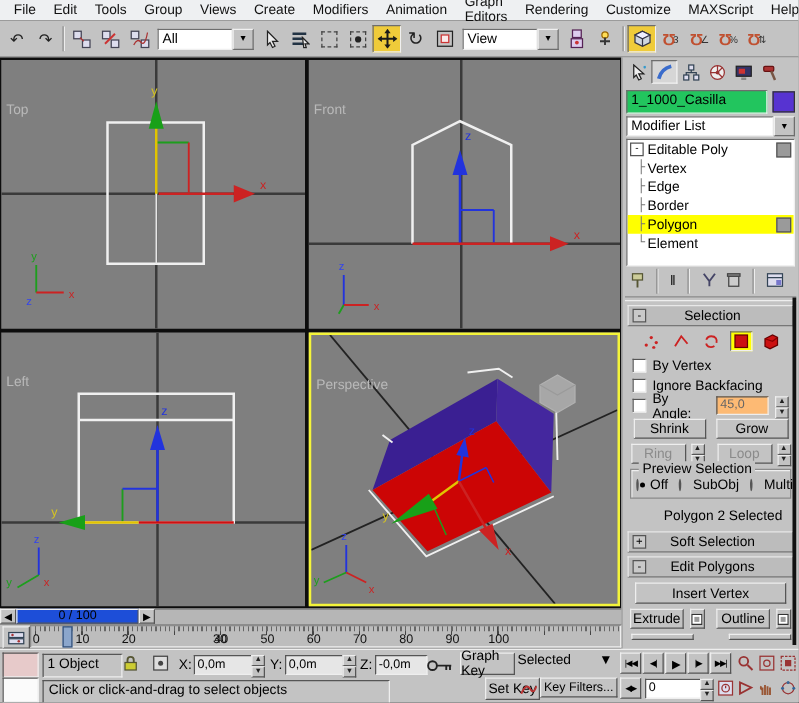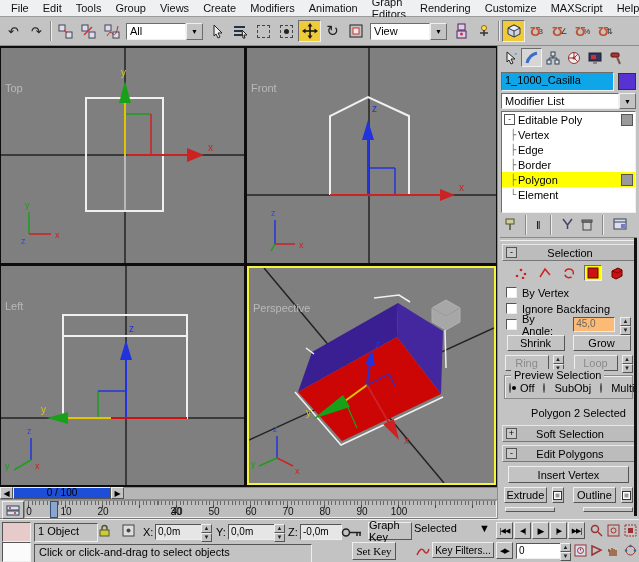--- a/index.html
+++ b/index.html
@@ -27,21 +27,21 @@
   .vp-tr{left:247px;top:2px;width:249px;height:215px;}
   .vp-bl{left:1px;top:220px;width:243px;height:219px;}
   .vp-br{left:247px;top:220px;width:249px;height:219px;border:2px solid #f4f43a;box-sizing:border-box;}
   .vp svg{position:absolute;left:0;top:0;}
   
   .cpanel{position:absolute;left:497px;top:46px;width:142px;height:473px;background:#c3c3c3;box-sizing:border-box;border-left:1px solid #8d8d8d;}
   .cp-tabs{display:flex;height:21px;align-items:center;padding:1px 2px;}
   .cp-tab{width:21px;height:19px;display:flex;align-items:center;justify-content:center;}
   .cp-tab.on{background:#d6d6d6;border:1px solid;border-color:#6d6d6d #f0f0f0 #f0f0f0 #6d6d6d;box-sizing:border-box;}
   .name-row{display:flex;align-items:center;margin:3px 3px 2px 3px;gap:4px;}
-  .name-field{flex:1;height:15px;background:#0ea5e9;border:1px solid;border-color:#6d6d6d #f0f0f0 #f0f0f0 #6d6d6d;padding:1px 3px;font-size:11px;}
+  .name-field{flex:1;height:15px;background:#22c55e;border:1px solid;border-color:#6d6d6d #f0f0f0 #f0f0f0 #6d6d6d;padding:1px 3px;font-size:11px;}
   .color-swatch{width:16px;height:15px;background:#5733d1;border:1px solid #333;}
   .modlist{display:flex;margin:2px 3px;height:16px;}
   .modlist .dd-val{flex:1;}
   .stack{margin:2px 3px;height:100px;background:#fff;border:1px solid;border-color:#6d6d6d #f0f0f0 #f0f0f0 #6d6d6d;overflow:hidden;font-size:11px;}
   .stack-row{display:flex;align-items:center;height:15px;padding:0 2px;}
   .stack-row .sq{width:10px;height:10px;background:#9a9a9a;border:1px solid #555;margin-left:auto;}
   .stack-row.sel{background:#ffff00;}
   .exp-box{width:9px;height:9px;border:1px solid #555;font-size:8px;line-height:7px;text-align:center;margin-right:3px;background:#fff;}
   .tree{color:#777;font-family:"DejaVu Sans Mono",monospace;font-size:10px;margin:0 2px 0 6px;}
   .stack-btns{display:flex;align-items:center;height:20px;padding:0 6px;gap:7px;}
@@ -646,21 +646,21 @@
         <svg width="22" height="11">
           <circle cx="5" cy="5.5" r="3.5" fill="none" stroke="#222" stroke-width="1.5"></circle>
           <line x1="8.5" y1="5.5" x2="20" y2="5.5" stroke="#222" stroke-width="1.5"></line>
           <line x1="16" y1="5.5" x2="16" y2="9" stroke="#222" stroke-width="1.5"></line>
           <line x1="19" y1="5.5" x2="19" y2="9" stroke="#222" stroke-width="1.5"></line>
         </svg>
       </span>
     <span class="prompt">Click or click-and-drag to select objects</span>
 
     <span class="btn akey" style="left:368px;top:2px;position:absolute;">Graph Key</span>
-    <span class="btn akey" style="left:352px;top:22px;position:absolute;font-family:Liberation Serif, serif;">Set Key</span>
+    <span class="btn akey" style="left:388px;top:22px;position:absolute;">Set Key</span>
     <span class="ddown" style="left:414px;top:2px;width:76px;">
       <span class="dd-val" style="flex:1;">Selected</span>
       <span class="dd-btn">▼</span>
     </span>
     <span class="mini" style="left:414px;top:22px;">
         <svg width="14" height="12">
           <path d="M1 10 Q5 1 8 6 T13 4" fill="none" stroke="#b33" stroke-width="1.5"></path>
         </svg>
       </span>
     <span class="btn" style="left:432px;top:22px;width:62px;position:absolute;font-size:10px;">Key Filters...</span>

